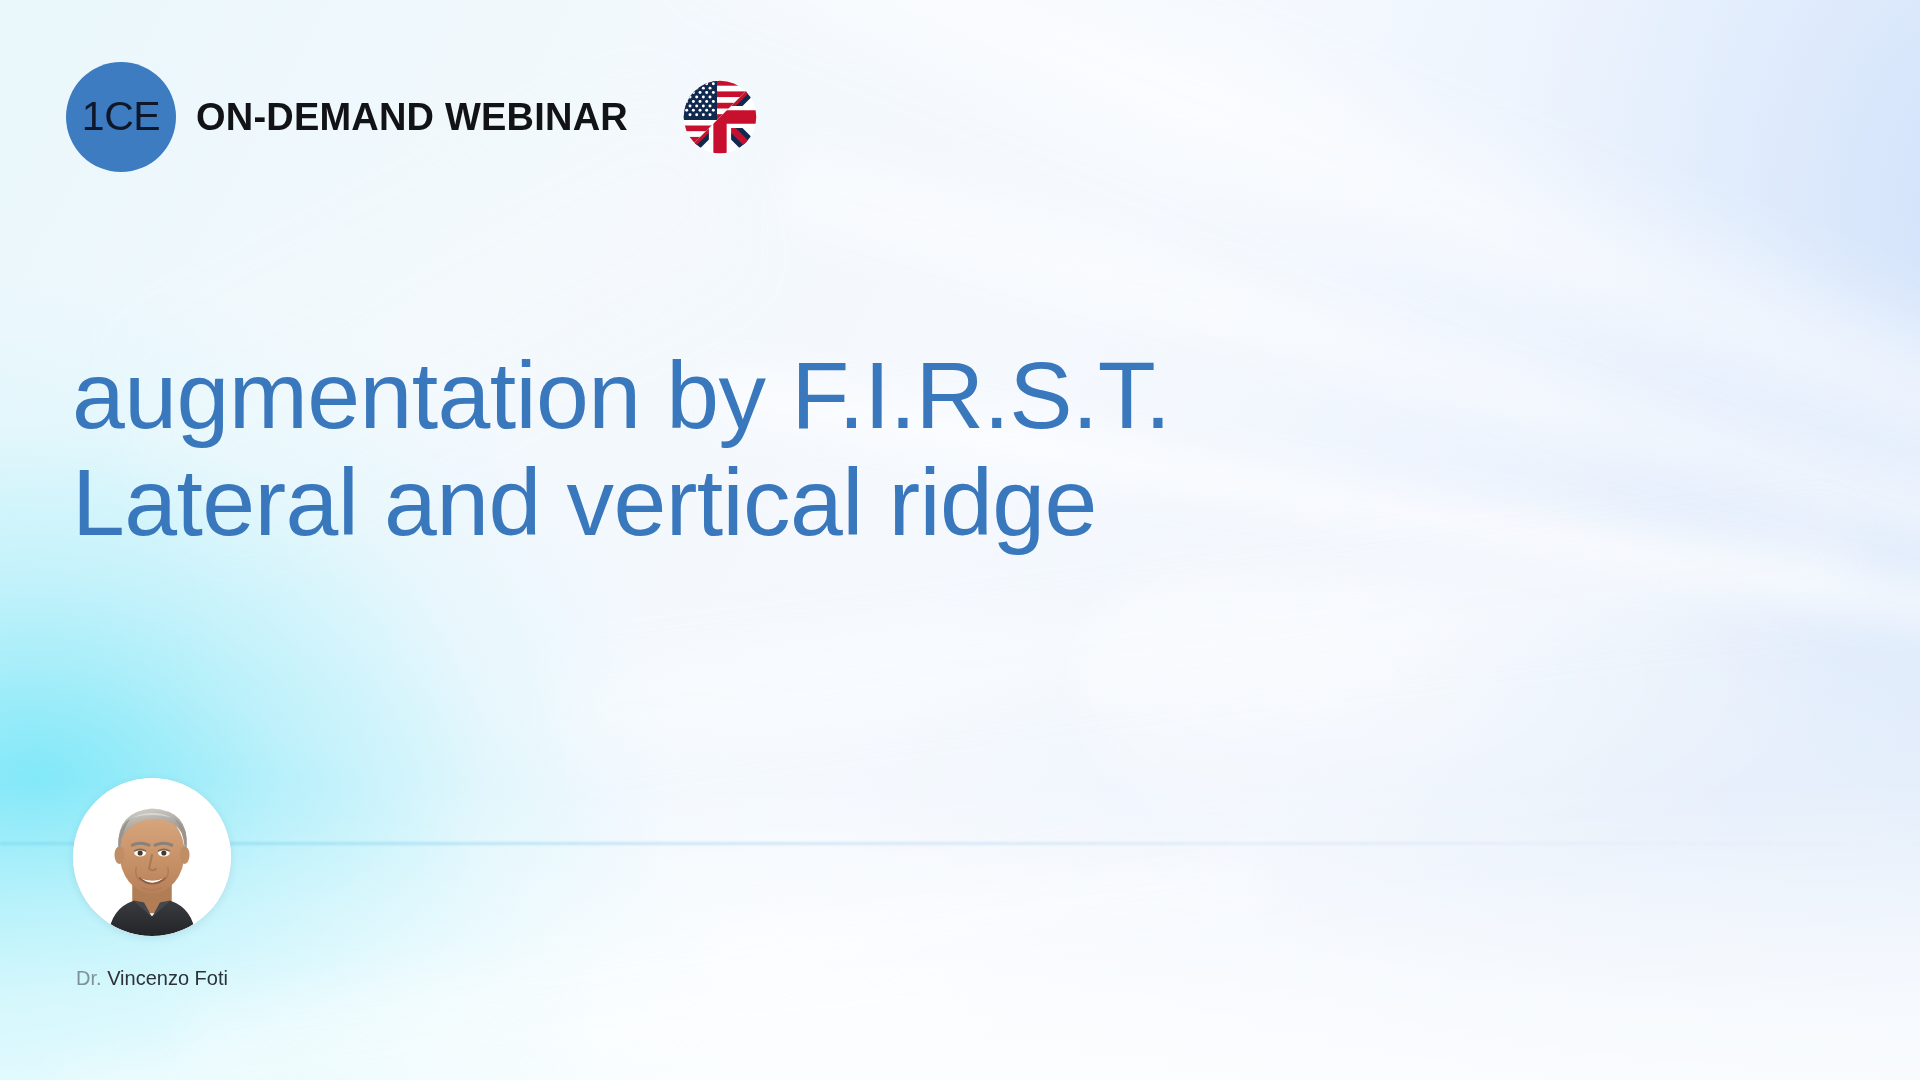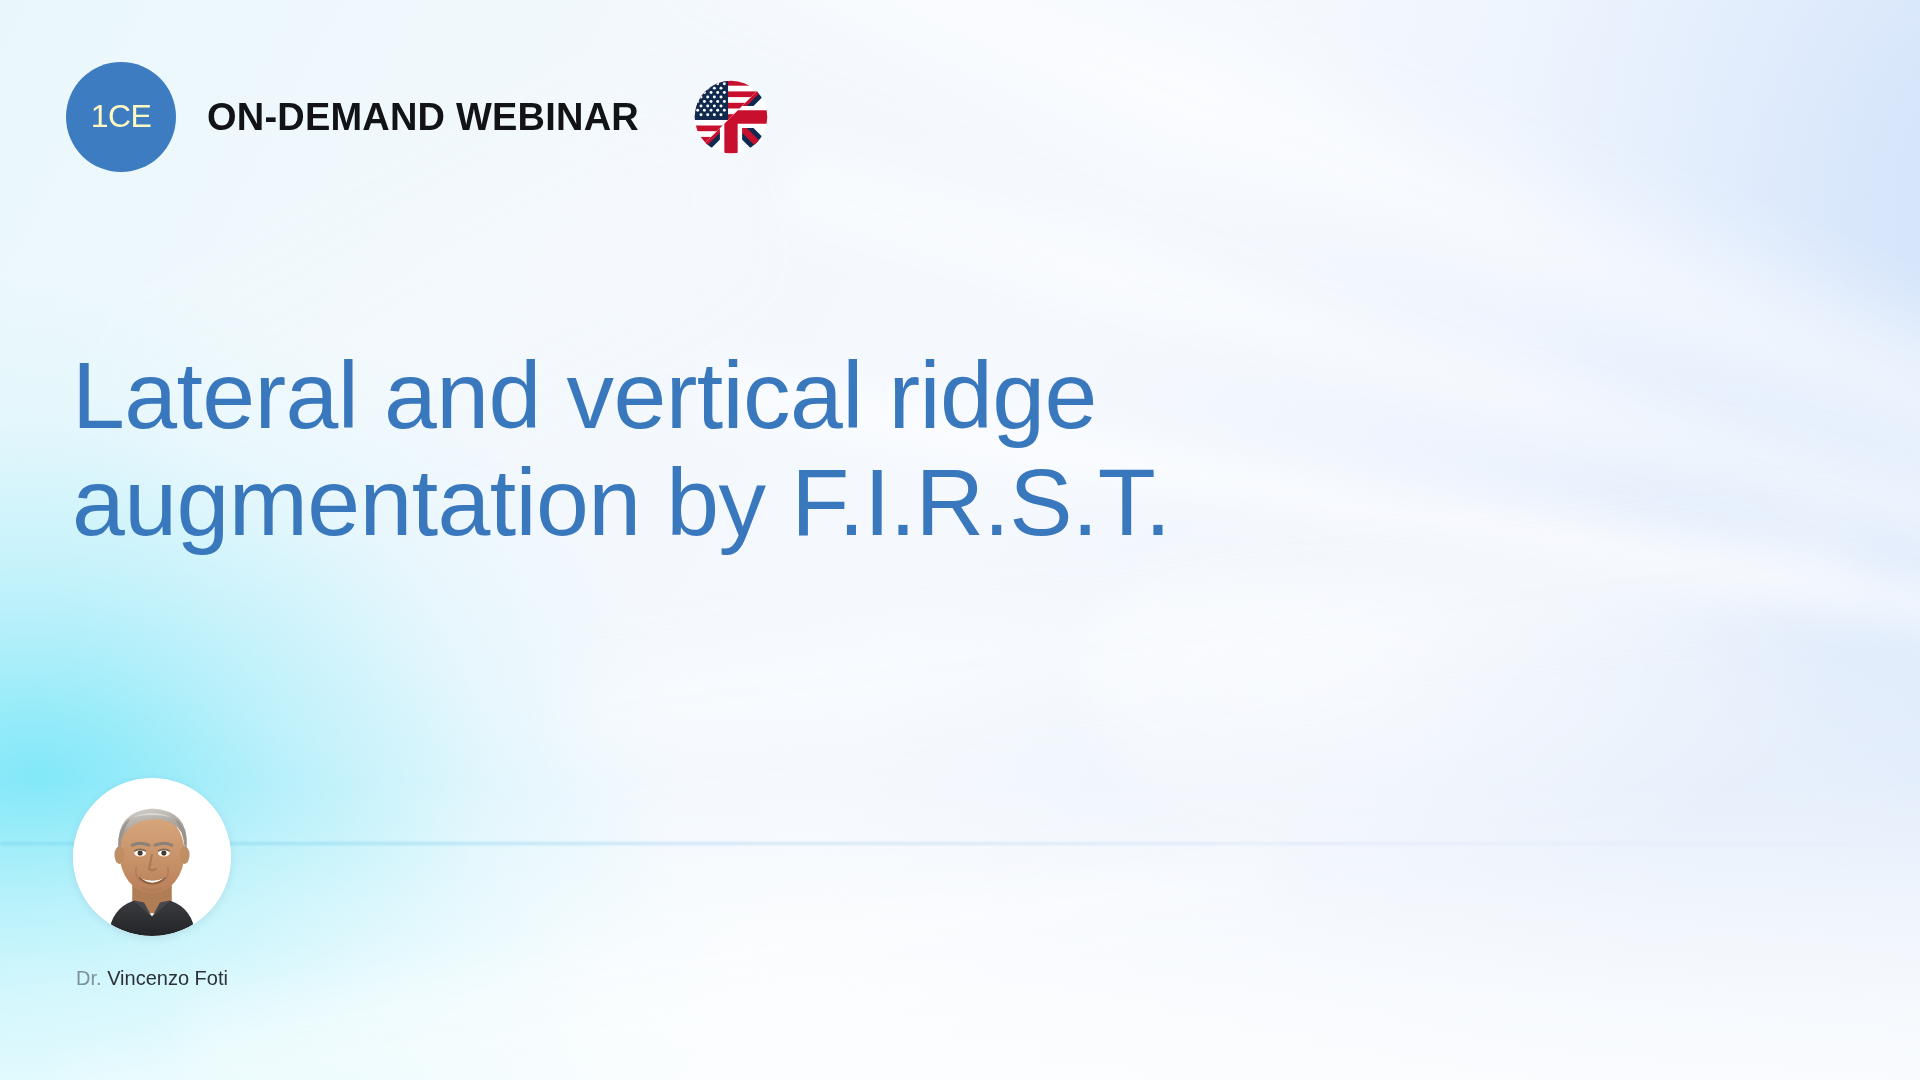--- a/index.html
+++ b/index.html
@@ -200,32 +200,32 @@
     width: 110px;
     height: 110px;
     border-radius: 50%;
     background: #3d7cc0;
     display: flex;
     align-items: center;
     justify-content: center;
     flex: 0 0 auto;
   }
   .ce-badge-label {
-    color: #fef9c3;
+    color: #0f172a;
     font-family: "Liberation Sans", sans-serif;
-    font-size: 32px;
+    font-size: 41px;
     font-weight: 400;
     letter-spacing: -0.5px;
     line-height: 1;
     position: relative;
     top: -1px;
   }
 
   .webinar-label {
-    margin-left: 31px;
+    margin-left: 20px;
     color: #121316;
     font-family: "Liberation Sans", sans-serif;
     font-size: 38px;
     font-weight: bold;
     letter-spacing: 0.2px;
     white-space: nowrap;
     line-height: 1;
   }
 
   .flag-wrap {
@@ -393,22 +393,22 @@
                 <circle cx="36.5" cy="47" r="2"></circle>
             </g>
           </g>
         </g>
       </svg>
     </div>
 
   </div>
 
   <h1 class="title">
+    <span class="title-line">augmentation by F.I.R.S.T.</span>
     <span class="title-line">Lateral and vertical ridge</span>
-    <span class="title-line">augmentation by F.I.R.S.T.</span>
   </h1>
 
   <div class="speaker">
 
     <div class="avatar">
       <svg viewBox="0 0 160 160" xmlns="http://www.w3.org/2000/svg" aria-hidden="true">
         <defs>
           <clipPath id="avClip">
               <circle cx="80" cy="80" r="80"></circle>
             </clipPath>

